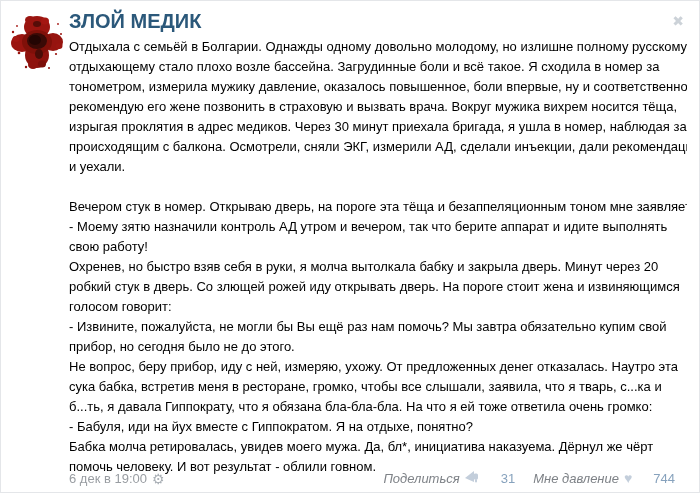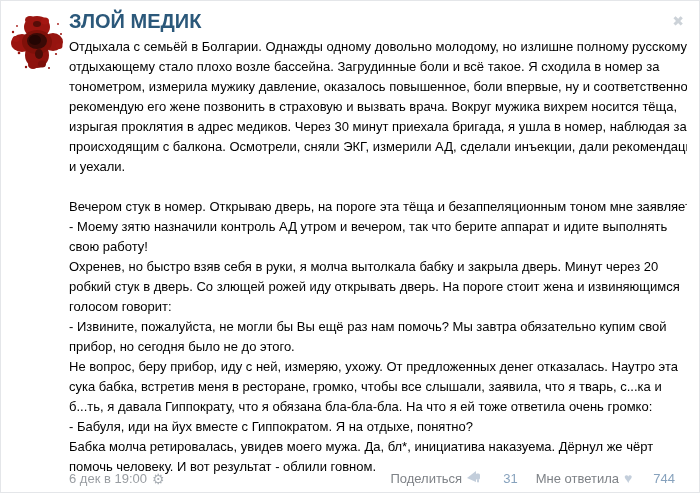--- a/index.html
+++ b/index.html
@@ -89,21 +89,21 @@
     display: flex;
     align-items: center;
   }
   .action {
     display: flex;
     align-items: center;
     gap: 5px;
     cursor: pointer;
   }
   .action + .action { margin-left: 18px; }
-  .action-label { color: #7e8287; }
+  .action-label { color: #7e8287; font-style: italic; }
   .action-count { color: #87a2bd; margin-left: 16px; }
   .heart {
     font-size: 14px;
     color: #c3cedb;
     line-height: 12px;
     position: relative;
     top: -1px;
   }
   .megaphone { display: inline-block; }
 </style>
@@ -183,20 +183,20 @@
         <span class="megaphone">
           <svg width="15" height="12" viewBox="0 0 15 12" xmlns="http://www.w3.org/2000/svg">
             <polygon points="0,7 9,0 9,11" fill="#c3cedb"></polygon>
             <rect x="8.5" y="2.5" width="4.5" height="6" rx="1.5" fill="#c3cedb"></rect>
             <rect x="10" y="8" width="2" height="3.5" rx="1" fill="#c3cedb"></rect>
           </svg>
         </span>
         <span class="action-count">31</span>
       </div>
       <div class="action">
-        <span class="action-label">Мне ответила</span>
+        <span class="action-label">Мне давление</span>
         <span class="heart">♥</span>
         <span class="action-count">744</span>
       </div>
     </div>
   </div>
 
 </div>
 
 </body></html>

